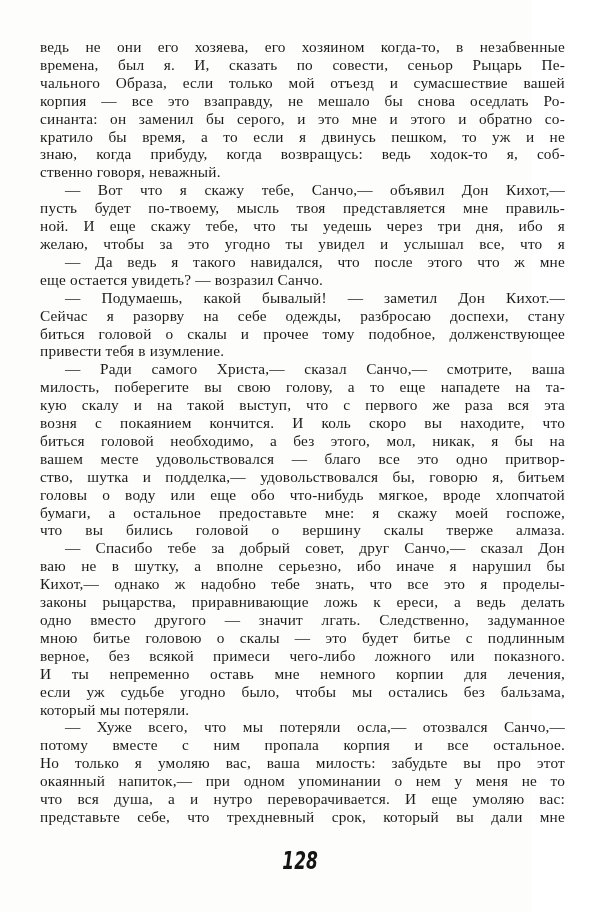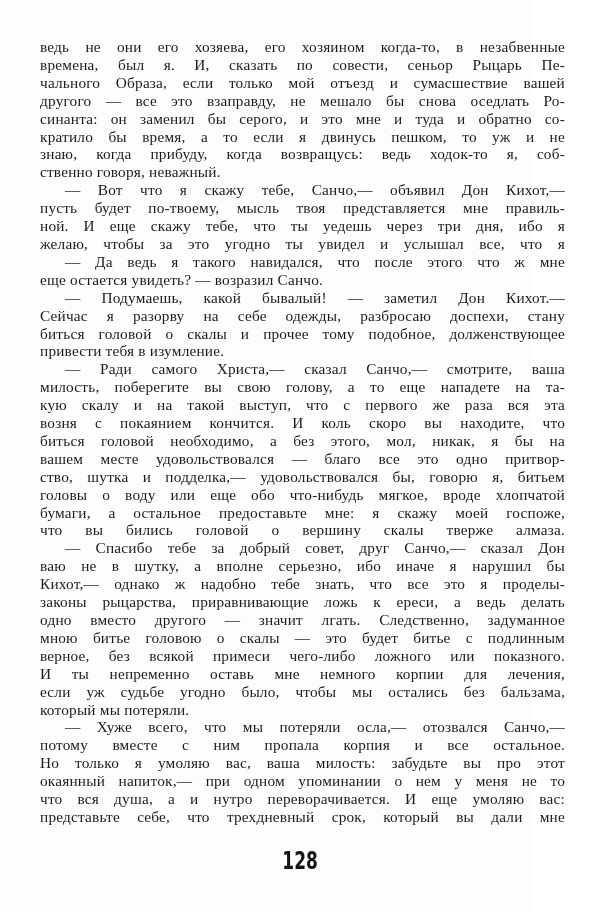--- a/index.html
+++ b/index.html
@@ -29,42 +29,43 @@
     text-justify: inter-word;
     white-space: normal;
   }
   .line.no-just { text-align-last: left; }
   .line.indent { text-indent: 25px; }
   .page-number {
     position: absolute;
     top: 848px; left: 0; width: 600px;
     text-align: center;
     line-height: 25px;
+    font-style: italic;
   }
   .page-number span {
     display: inline-block;
     font-family: "DejaVu Sans", "Liberation Sans", sans-serif;
     font-size: 25px;
     font-weight: bold;
     color: #151515;
     transform: scaleX(0.68);
     transform-origin: center;
   }
 </style>
 </head>
 <body>
 
 <div class="page">
   <div class="text-block">
       <div class="para">
         <div class="line">ведь не они его хозяева, его хозяином когда-то, в незабвенные</div>
         <div class="line">времена, был я. И, сказать по совести, сеньор Рыцарь Пе-</div>
         <div class="line">чального Образа, если только мой отъезд и сумасшествие вашей</div>
-        <div class="line">другого — все это взаправду, не мешало бы снова оседлать Ро-</div>
-        <div class="line">синанта: он заменил бы серого, и это мне и туда и обратно со-</div>
+        <div class="line">корпия — все это взаправду, не мешало бы снова оседлать Ро-</div>
+        <div class="line">синанта: он заменил бы серого, и это мне и этого и обратно со-</div>
         <div class="line">кратило бы время, а то если я двинусь пешком, то уж и не</div>
         <div class="line">знаю, когда прибуду, когда возвращусь: ведь ходок-то я, соб-</div>
         <div class="line no-just">ственно говоря, неважный.</div>
       </div>
       <div class="para">
         <div class="line indent">— Вот что я скажу тебе, Санчо,— объявил Дон Кихот,—</div>
         <div class="line">пусть будет по-твоему, мысль твоя представляется мне правиль-</div>
         <div class="line">ной. И еще скажу тебе, что ты уедешь через три дня, ибо я</div>
         <div class="line">желаю, чтобы за это угодно ты увидел и услышал все, что я</div>
       </div>

